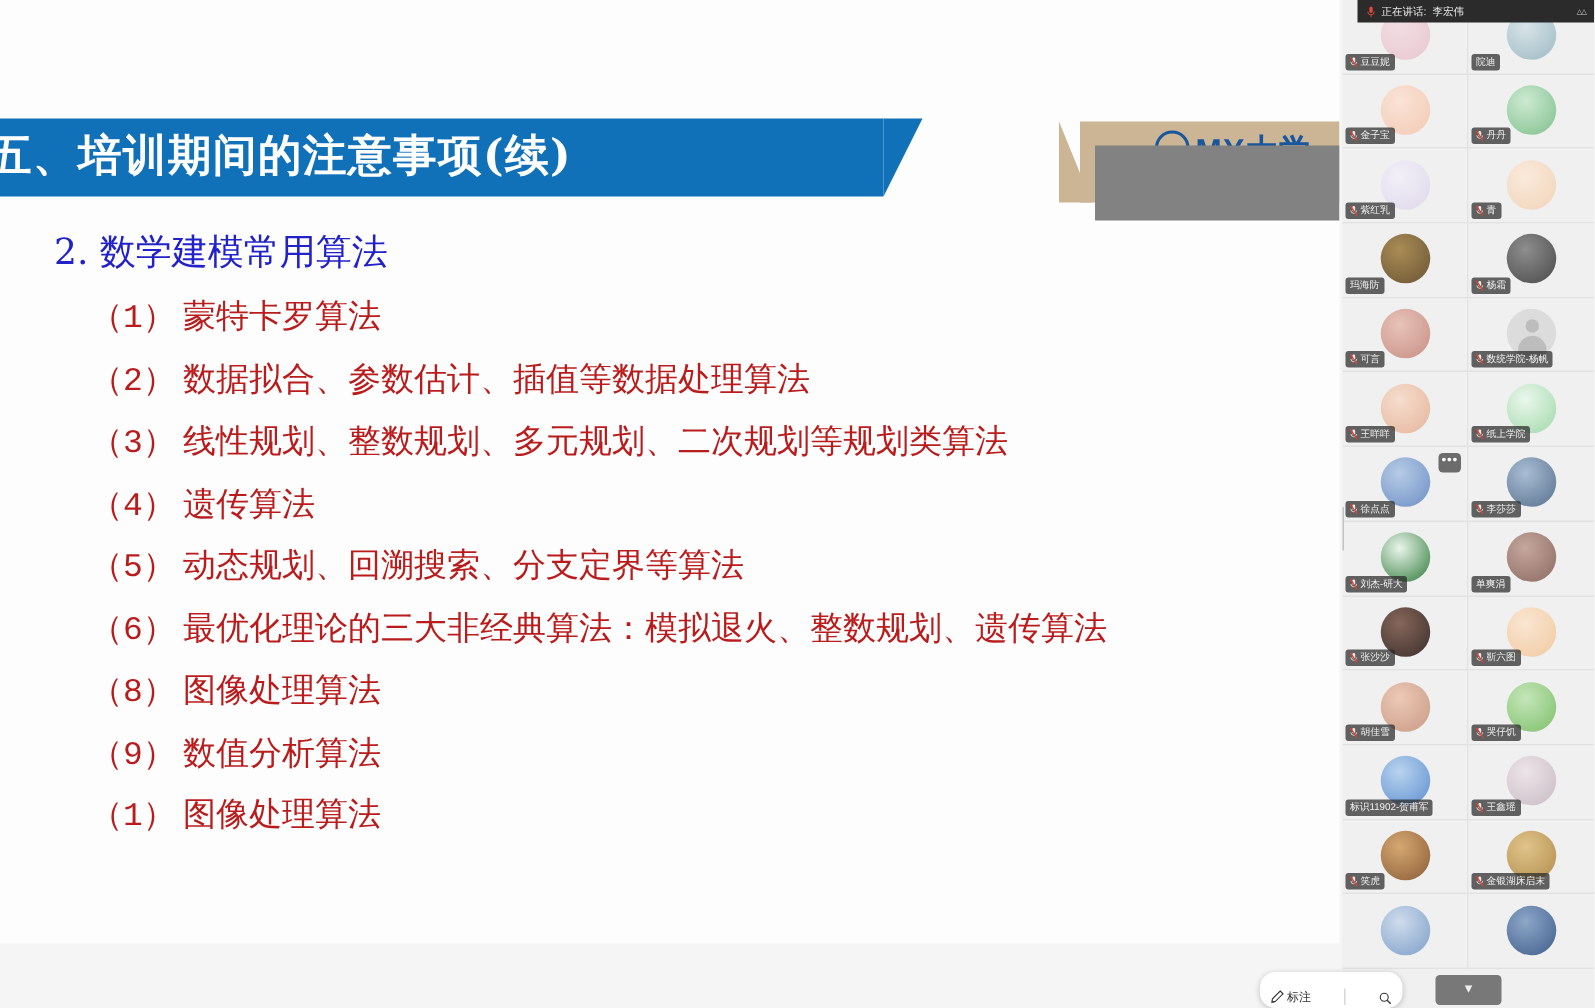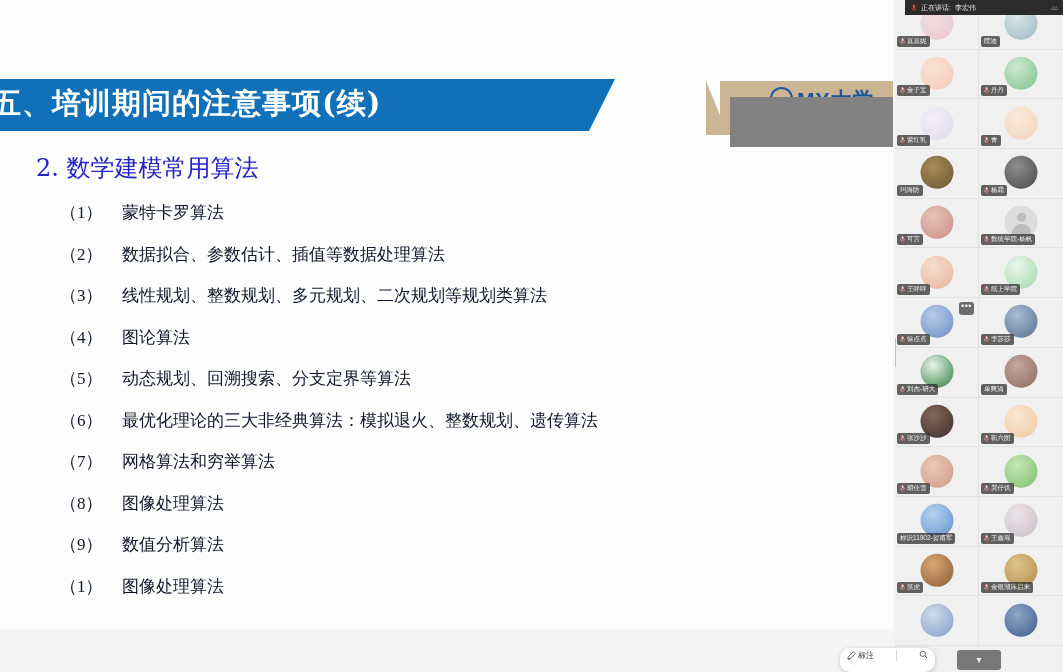--- a/index.html
+++ b/index.html
@@ -107,35 +107,35 @@
   }
 
   
   #algo-list {
     position: absolute;
     left: 60px;
     top: 192px;
     width: 820px;
   }
   .algo-line {
-    color: #0f172a;
-    font-size: 17px;
+    color: #b91c1c;
+    font-size: 22px;
     line-height: 41.5px;
     white-space: nowrap;
-    font-family: Liberation Serif, serif;
+    font-family: Liberation Mono, monospace;
   }
   .algo-line .num { display: inline-block; min-width: 62px; }
 
   
   #float-toolbar {
     position: absolute;
     left: 840px; top: 648px;
     height: 20px;
     display: flex;
-    align-items: flex-start;
+    align-items: flex-end;
     gap: 22px;
     background: #ffffff;
     border-radius: 10px;
     padding: 2px 7px;
     box-shadow: 0 1px 4px rgba(0,0,0,0.22);
     z-index: 30;
   }
   .tb-item {
     display: flex;
     align-items: center;
@@ -315,24 +315,23 @@
     </div>
 
     <div class="gray-overlay"></div>
 
     <div id="section-heading">2. 数学建模常用算法</div>
 
     <div id="algo-list">
         <div class="algo-line"><span class="num">（1）</span><span>蒙特卡罗算法</span></div>
         <div class="algo-line"><span class="num">（2）</span><span>数据拟合、参数估计、插值等数据处理算法</span></div>
         <div class="algo-line"><span class="num">（3）</span><span>线性规划、整数规划、多元规划、二次规划等规划类算法</span></div>
-        <div class="algo-line"><span class="num">（4）</span><span>图论算法</span></div>
+        <div class="algo-line"><span class="num">（4）</span><span>遗传算法</span></div>
         <div class="algo-line"><span class="num">（5）</span><span>动态规划、回溯搜索、分支定界等算法</span></div>
         <div class="algo-line"><span class="num">（6）</span><span>最优化理论的三大非经典算法：模拟退火、整数规划、遗传算法</span></div>
-        <div class="algo-line"><span class="num">（7）</span><span>网格算法和穷举算法</span></div>
         <div class="algo-line"><span class="num">（8）</span><span>图像处理算法</span></div>
         <div class="algo-line"><span class="num">（9）</span><span>数值分析算法</span></div>
         <div class="algo-line"><span class="num">（1）</span><span>图像处理算法</span></div>
       </div>
   </div>
 
   <div id="float-toolbar">
     <div class="tb-item">
       <svg width="9" height="9" viewBox="0 0 16 16">
         <path d="M11.5 1.2 L14.8 4.5 L5.6 13.7 L1.6 14.4 L2.3 10.4 Z" fill="none" stroke="#333" stroke-width="1.3"></path>

